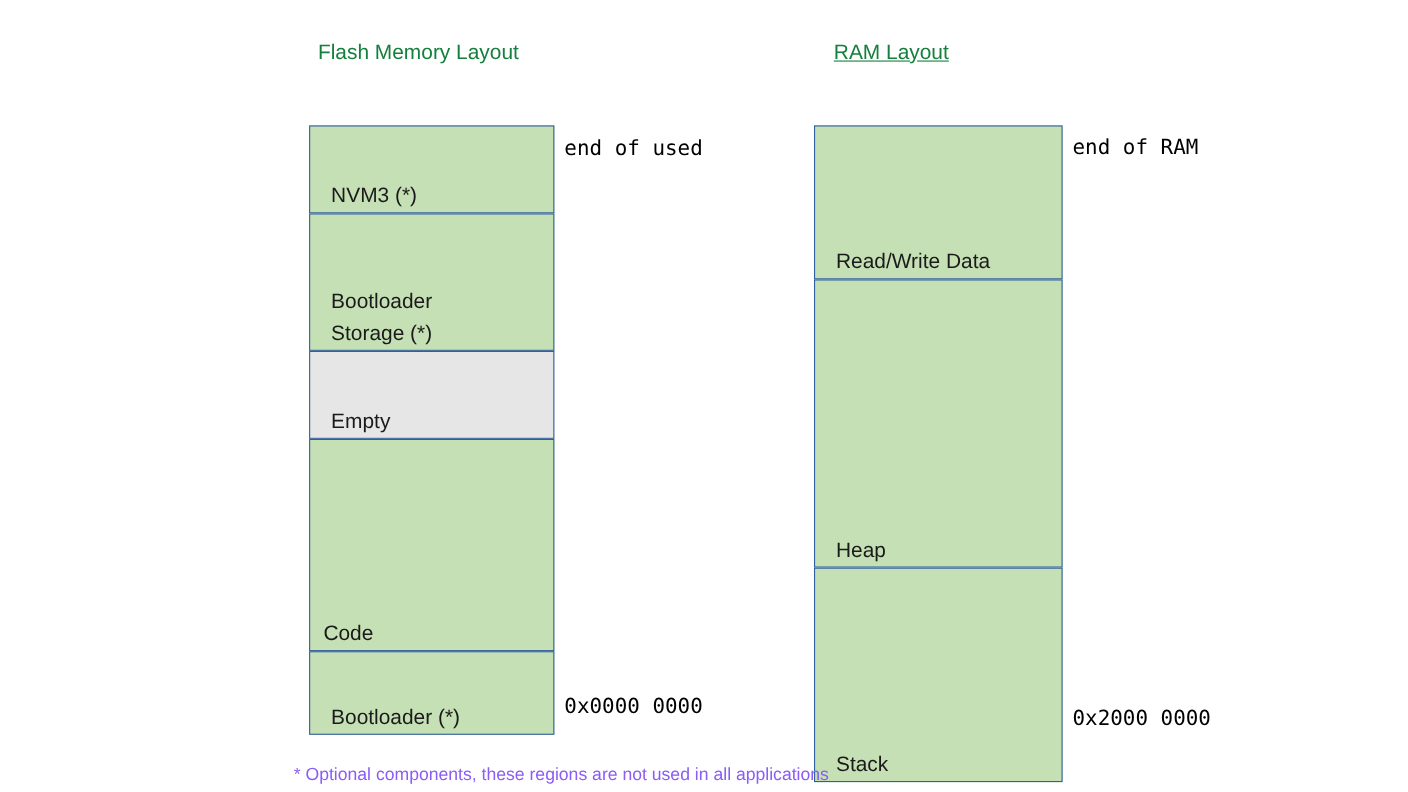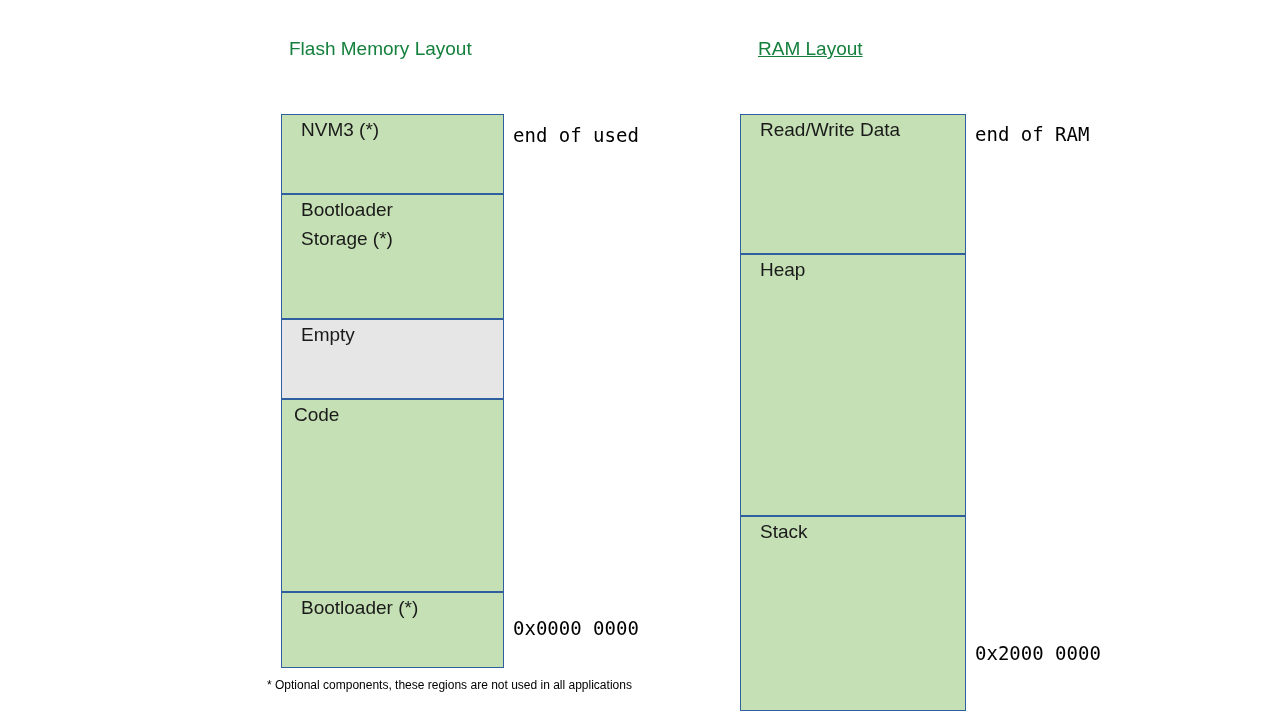--- a/index.html
+++ b/index.html
@@ -33,21 +33,21 @@
     flex-direction: column;
   }
   #flash-column { left: 281px; width: 223px; }
   #ram-column   { left: 740px; width: 226px; }
 
   .mem-block {
     box-sizing: border-box;
     border: 1px solid #2f5f9e;
     background: #c5e0b4;
     display: flex;
-    align-items: flex-start;
+    align-items: flex-end;
     padding-left: 19px;
     font-size: 19px;
     line-height: 29px;
     color: #1a1a1a;
   }
   .mem-block.gray { background: #e7e6e6; }
   .mem-block .block-label { max-width: 150px; }
 
   
   #flash-block-nvm3               { height: 80px; }
@@ -61,30 +61,30 @@
 
   .mono-annotation {
     position: absolute;
     font-family: "DejaVu Sans Mono", monospace;
     font-size: 19px;
     line-height: 24px;
     color: #000000;
     white-space: nowrap;
   }
   #flash-end-annotation    { left: 513px; top: 123px; }
-  #flash-bottom-annotation { left: 513px; top: 616px; }
+  #flash-bottom-annotation { left: 513px; top: 630px; }
   #ram-end-annotation      { left: 975px; top: 122px; }
   #ram-bottom-annotation   { left: 975px; top: 641px; }
 
   .footnote {
     position: absolute;
     left: 267px;
-    top: 678px;
-    font-size: 12px;
-    color: #000000;
+    top: 696px;
+    font-size: 16px;
+    color: #8b5cf6;
     white-space: nowrap;
   }
 </style>
 </head>
 <body>
 
 <div class="canvas">
 
   <div class="diagram-title" id="flash-title">Flash Memory Layout</div>
 

